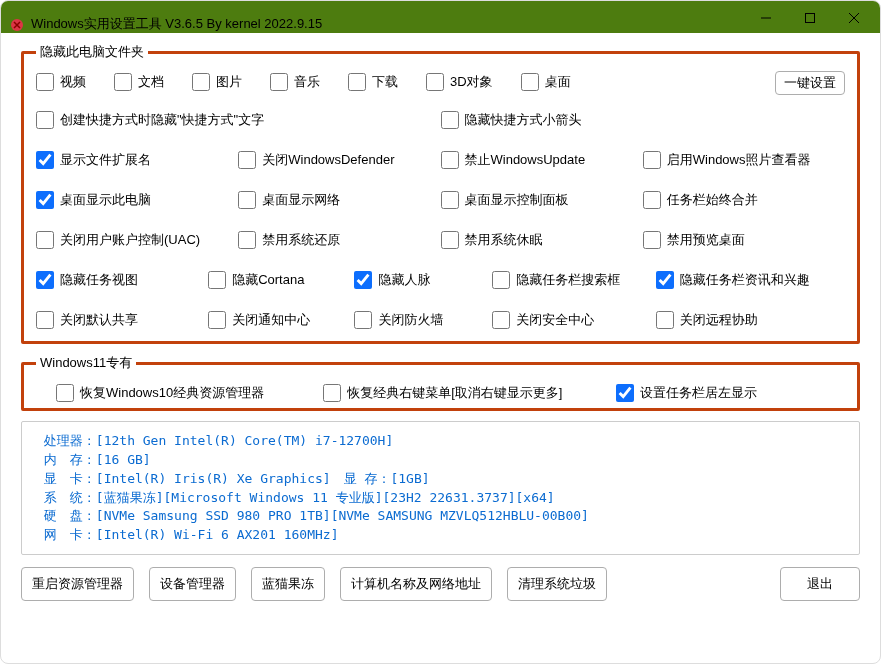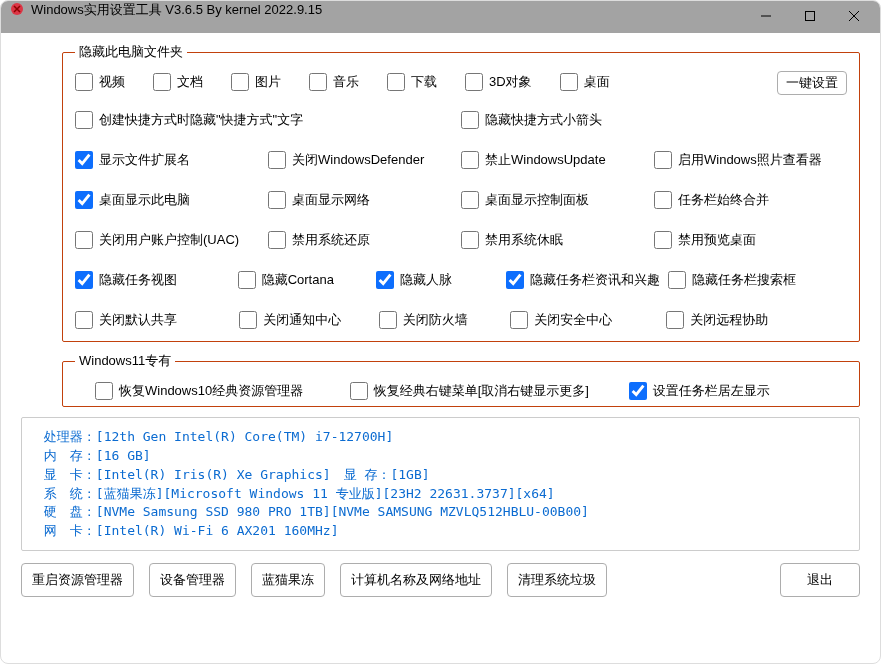--- a/index.html
+++ b/index.html
@@ -1,23 +1,23 @@
 <!DOCTYPE html>
 <html><head>
   <meta charset="utf-8">
   <style>
     *{box-sizing:border-box;margin:0;padding:0;}
     body{font-family:"Microsoft YaHei","SimSun",sans-serif;font-size:13px;background:#fff;color:#000;width:881px;height:664px;overflow:hidden;border-radius:8px;border:1px solid #ddd;}
-    .titlebar{display:flex;align-items:flex-start;height:32px;padding:0 4px 0 8px;background:#a3a3a3;}
+    .titlebar{display:flex;align-items:flex-end;height:32px;padding:0 4px 0 8px;background:#4d7c0f;}
     .titlebar .icon{width:16px;height:16px;margin-right:6px;display:inline-flex;align-items:center;justify-content:center;}
     .titlebar .title{flex:1;font-size:13px;}
     .titlebar .wbtn{width:44px;height:30px;display:inline-flex;align-items:center;justify-content:center;color:#333;}
     .titlebar .wbtn svg{width:10px;height:10px;}
     .content{padding:10px 20px 8px 20px;}
-    fieldset{border:1px solid #c2410c;border-radius:2px;padding:10px 12px 4px 12px;margin-bottom:10px;position:relative;margin-left:41px;}
+    fieldset{border:3px solid #c2410c;border-radius:2px;padding:10px 12px 4px 12px;margin-bottom:10px;position:relative;}
     legend{padding:0 4px;font-size:13px;}
     .cb{display:flex;align-items:center;margin-right:8px;min-height:22px;white-space:nowrap;}
     .cb input[type="checkbox"]{width:18px;height:18px;margin-right:6px;accent-color:#0d6efd;border-radius:4px;}
     .btn{background:#fff;border:1px solid #adadad;border-radius:4px;padding:4px 12px;font-size:13px;cursor:pointer;height:28px;display:inline-flex;align-items:center;justify-content:center;font-family:inherit;}
     .onekey{position:absolute;right:12px;top:10px;padding:2px 8px;height:24px;}
     .folders{display:flex;flex-wrap:wrap;align-items:center;}
     .folders .cb{margin-right:28px;}
     .grid{display:grid;grid-template-columns:1fr 1fr 1fr 1fr;row-gap:18px;margin-top:10px;}
     .two{display:grid;grid-template-columns:1fr 1fr;row-gap:12px;}
     .row5{display:grid;grid-template-columns:1fr 0.85fr 0.8fr 0.95fr 1.1fr;}
@@ -168,26 +168,26 @@
         </label>
       <label class="cb">
           <input type="checkbox" style="">
           <span>隐藏Cortana</span>
         </label>
       <label class="cb">
           <input type="checkbox" checked="" style="">
           <span>隐藏人脉</span>
         </label>
       <label class="cb">
+          <input type="checkbox" style="">
+          <span>隐藏任务栏搜索框</span>
+        </label>
+      <label class="cb">
           <input type="checkbox" checked="" style="">
           <span>隐藏任务栏资讯和兴趣</span>
-        </label>
-      <label class="cb">
-          <input type="checkbox" style="">
-          <span>隐藏任务栏搜索框</span>
         </label>
     </div>
 
     <div class="row5" style="margin-bottom:6px;">
       <label class="cb">
           <input type="checkbox" style="">
           <span>关闭默认共享</span>
         </label>
       <label class="cb">
           <input type="checkbox" style="">

